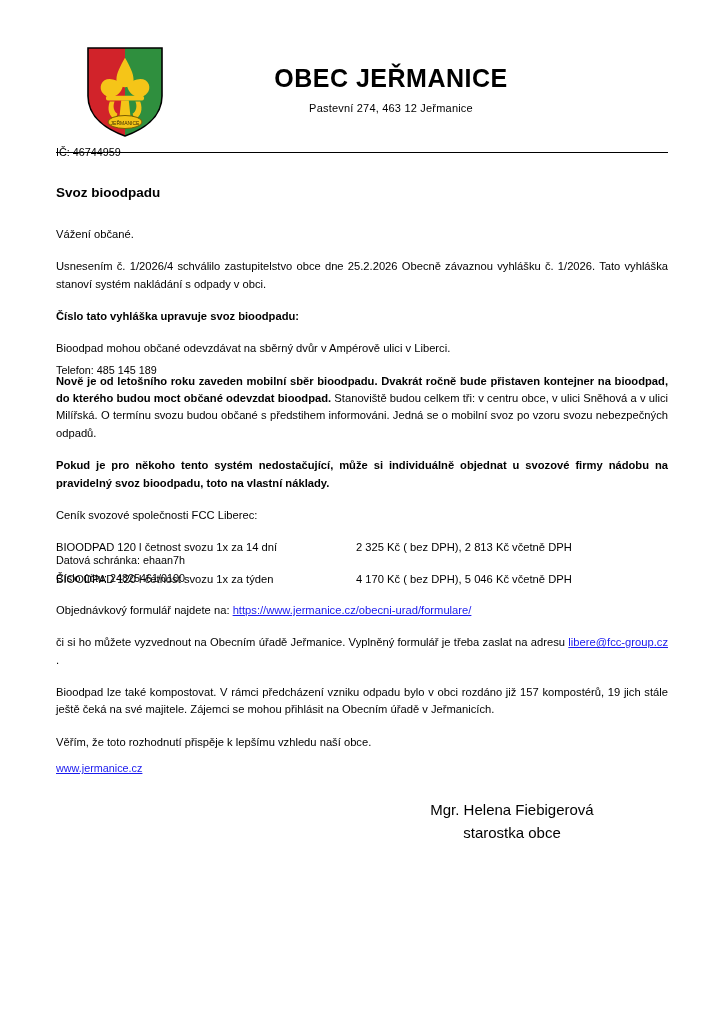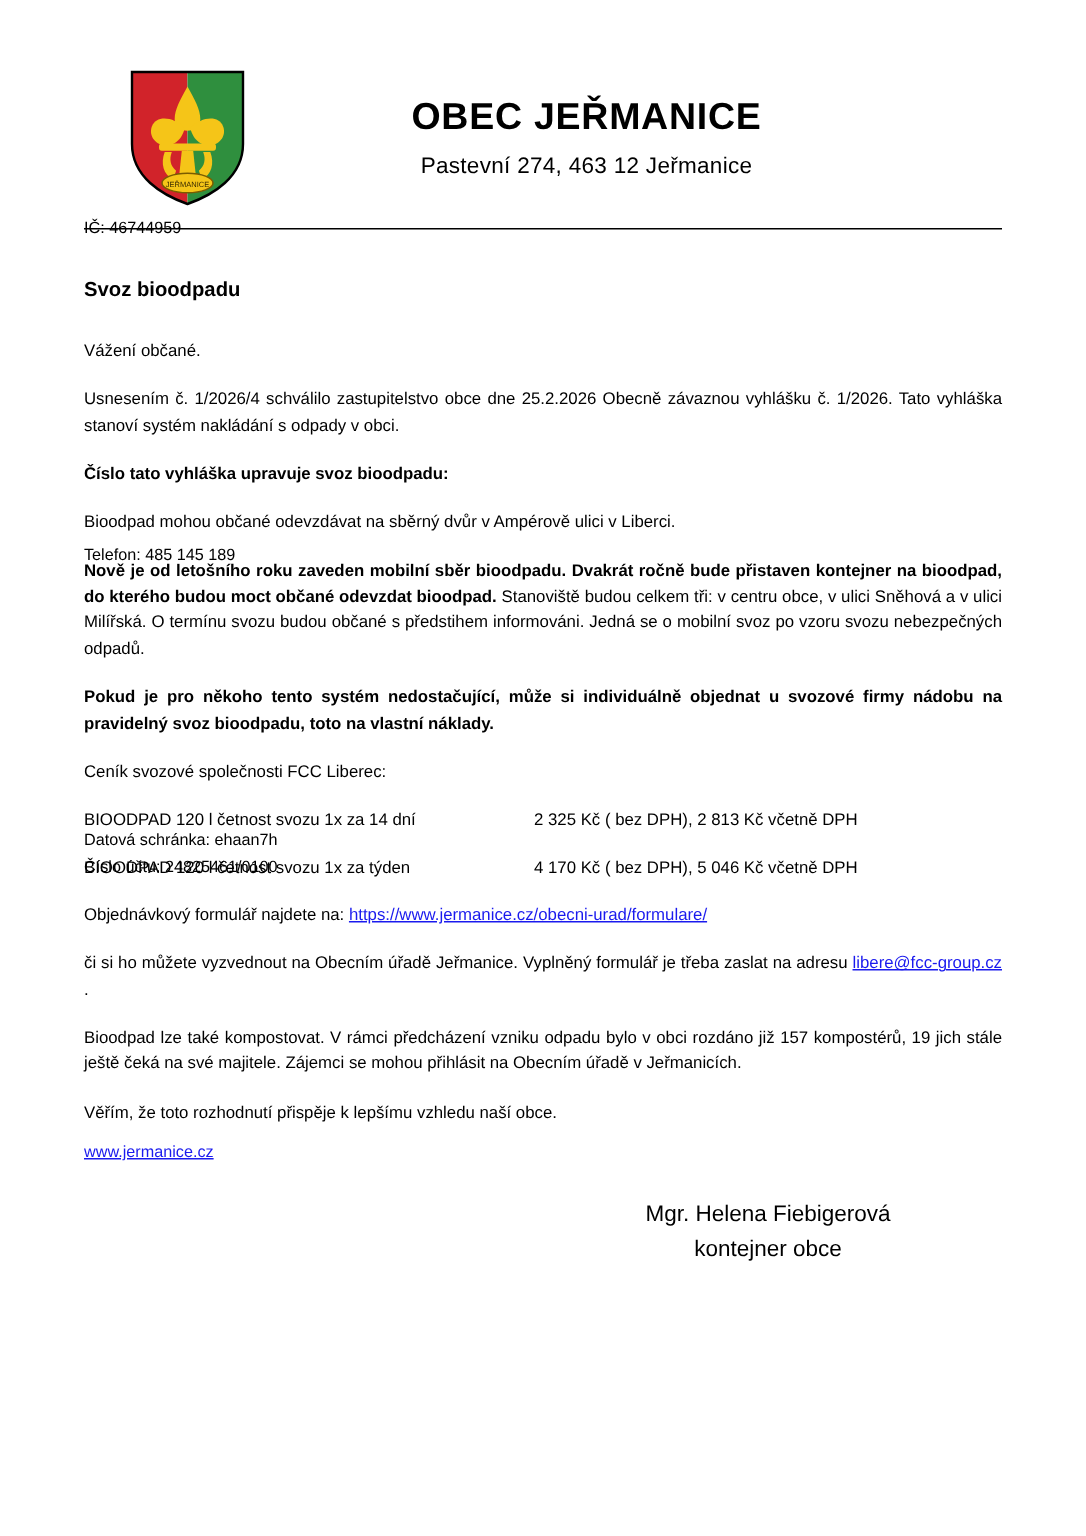--- a/index.html
+++ b/index.html
@@ -43,21 +43,21 @@
     text-align: center;
     padding-top: 20px;
     padding-right: 50px;
   }
   .org-name {
     font-size: 25px;
     font-weight: bold;
     letter-spacing: 0.5px;
   }
   .org-address {
-    font-size: 15px;
+    font-size: 11px;
     margin-top: 9px;
     letter-spacing: 0.2px;
   }
   .hr {
     border: none;
     border-top: 1px solid #000;
     margin: 14px 0 0 0;
   }
 
   
@@ -192,21 +192,21 @@
     <p class="para tight"><span>Objednávkový formulář najdete na: </span><a class="link" href="#">https://www.jermanice.cz/obecni-urad/formulare/</a></p>
 
     <p class="para"><span>či si ho můžete vyzvednout na Obecním úřadě Jeřmanice. Vyplněný formulář je třeba zaslat na adresu </span><a class="link" href="#">libere@fcc-group.cz</a><span> .</span></p>
 
     <p class="para">Bioodpad lze také kompostovat. V rámci předcházení vzniku odpadu bylo v obci rozdáno již 157 kompostérů, 19 jich stále ještě čeká na své majitele. Zájemci se mohou přihlásit na Obecním úřadě v Jeřmanicích.</p>
 
     <p class="para">Věřím, že toto rozhodnutí přispěje k lepšímu vzhledu naší obce.</p>
 
     <div class="signature">
       <div>Mgr. Helena Fiebigerová</div>
-      <div>kontejner obce</div>
+      <div>starostka obce</div>
     </div>
   </div>
 
   <div class="footer">
     <div class="footer-row">
       <div class="fcol1">IČ: 46744959</div>
       <div class="fcol2">Telefon: 485 145 189</div>
       <div class="fcol3">Datová schránka: ehaan7h</div>
     </div>
     <div class="footer-row">

